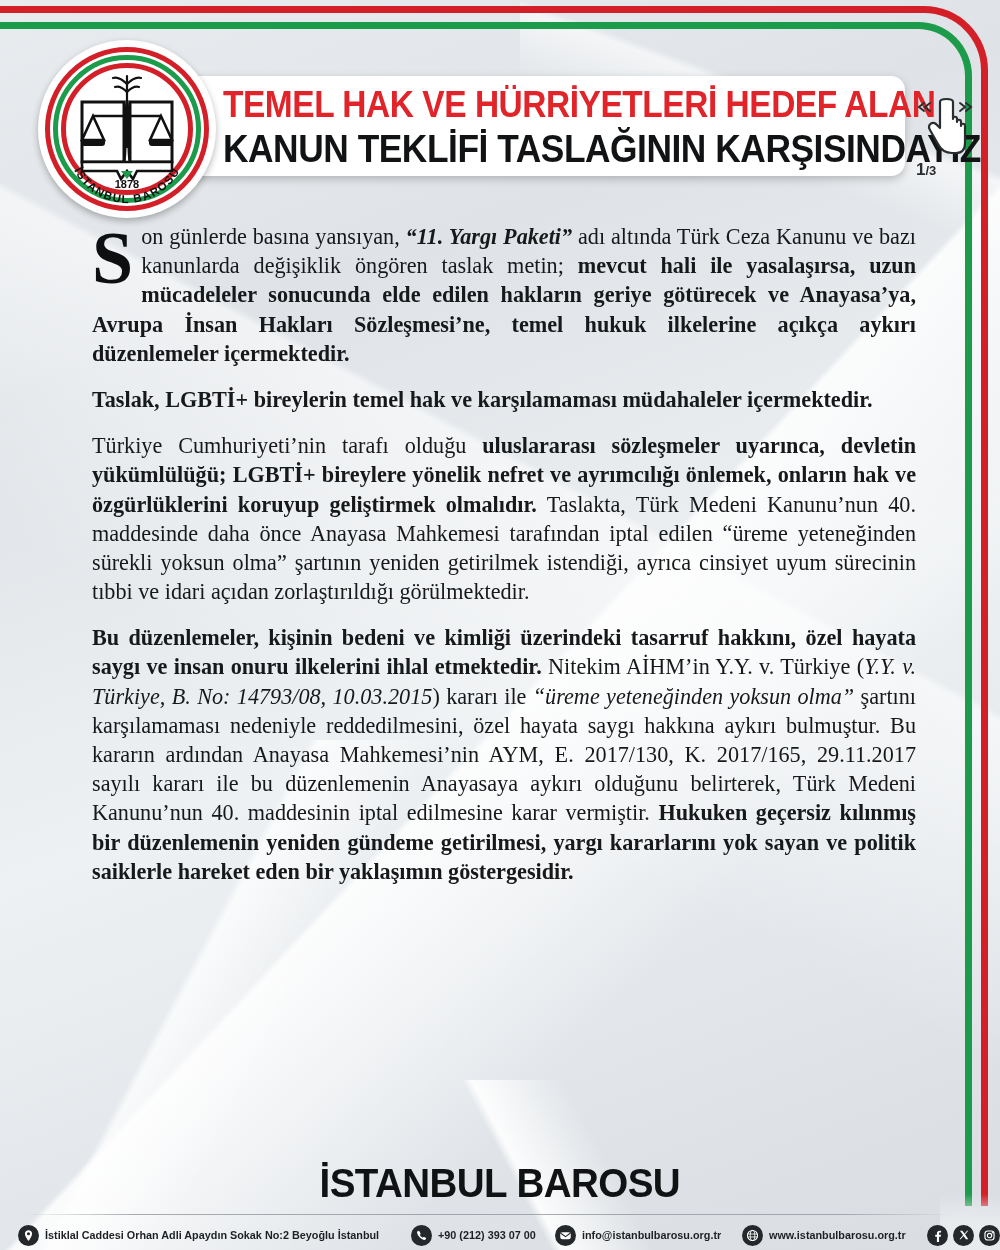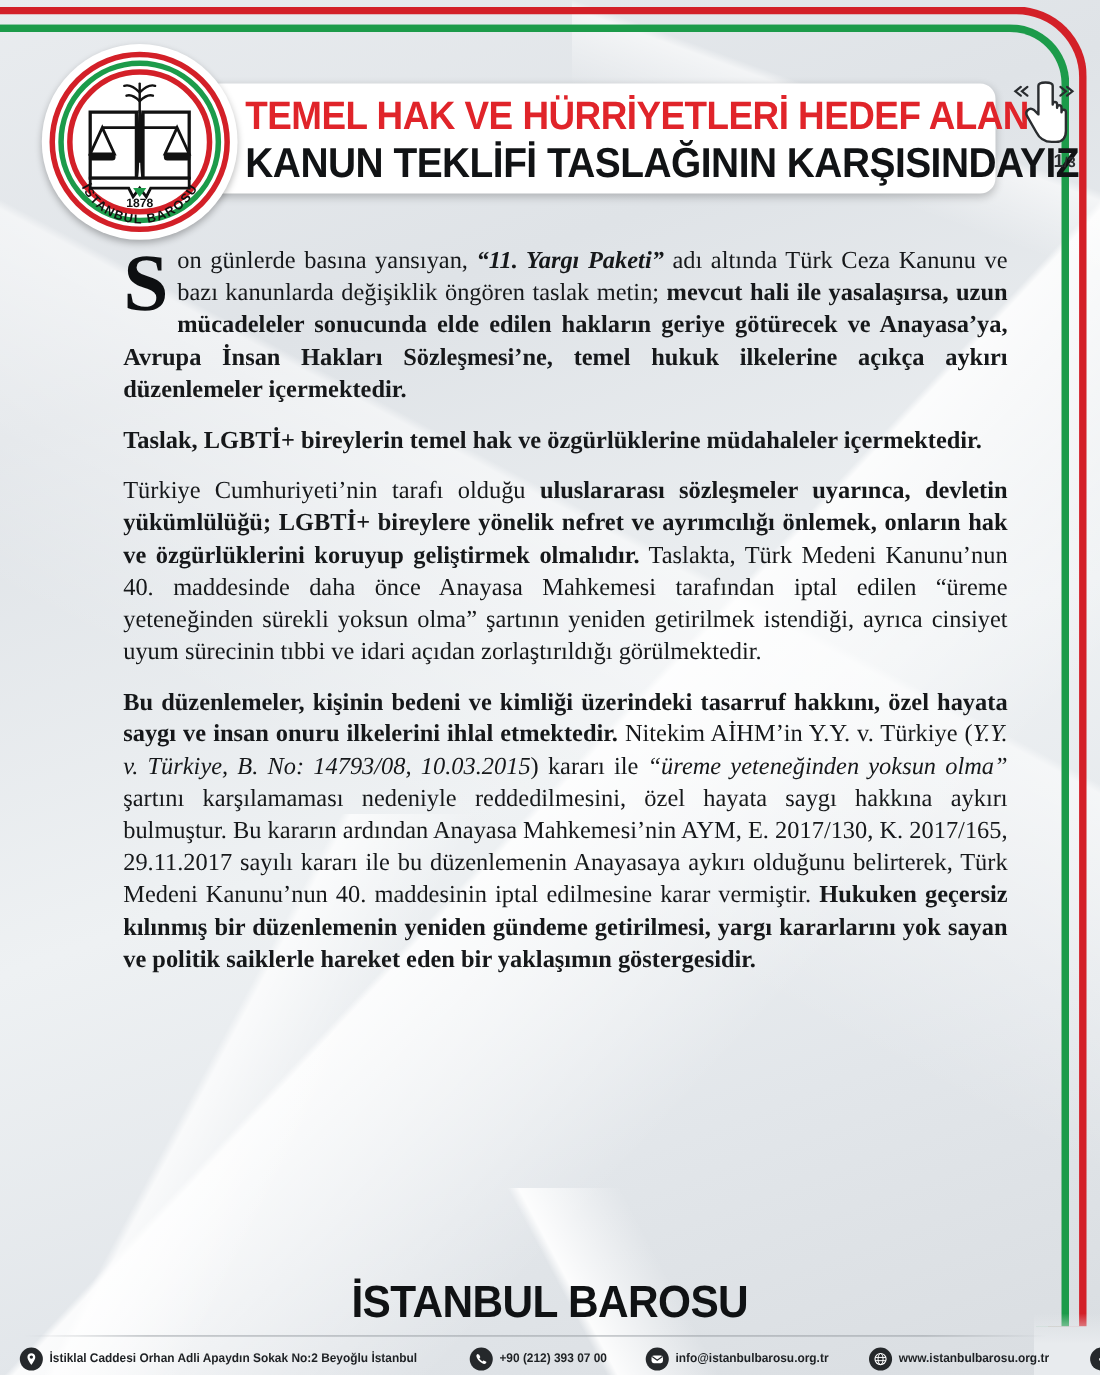--- a/index.html
+++ b/index.html
@@ -142,24 +142,24 @@
   }
   .title-line.l2 {
     color: #111315;
     font-size: 38px;
     margin-top: 7px;
   }
 
   
   #swipe {
     position: absolute;
-    left: 916px; top: 32px;
+    left: 916px; top: 56px;
     width: 62px; height: 106px;
     z-index: 3;
-    text-align: right;
+    text-align: left;
   }
   #swipe .pagenum {
     font-family: "Liberation Sans", sans-serif;
     font-weight: 700;
     color: #2a2d30;
     font-size: 17px;
     margin-top: -4px;
   }
   #swipe .pagenum .den { font-size: 13px; }
 
@@ -172,21 +172,20 @@
 
   #content p {
     font-family: "Liberation Serif", serif;
     font-size: 22.2px;
     line-height: 1.315;
     color: #16181a;
     text-align: justify;
     text-justify: inter-word;
     margin-bottom: 17px;
     hyphens: manual;
-    margin-left: 20px;
   }
   #content p:last-child { margin-bottom: 0; }
 
   #content p b, #content p strong { font-weight: 700; }
   #content p i, #content p em { font-style: italic; }
 
   p.red-highlight {
     color: #aa2026;
     font-weight: 700;
   }
@@ -225,21 +224,21 @@
     width: 930px; height: 1px;
     background: linear-gradient(90deg, rgba(150,155,160,0) 0%, rgba(140,146,152,.75) 12%, rgba(140,146,152,.75) 88%, rgba(150,155,160,0) 100%);
   }
 
   #footer-contact {
     position: absolute;
     left: 18px; top: 1222px;
     width: 964px; height: 26px;
     display: flex;
     align-items: center;
-    gap: 16px;
+    gap: 0;
   }
   .contact-item {
     display: flex;
     align-items: center;
     gap: 6px;
     margin-right: 14px;
     white-space: nowrap;
   }
   .contact-item .ctext {
     font-family: "Liberation Sans", sans-serif;
@@ -348,21 +347,21 @@
         </g>
       </svg>
       <div class="pagenum">
         <span>1</span><span class="den">/</span><span class="den">3</span>
       </div>
     </div>
   </div>
 
   <div id="content">
     <p class="with-dropcap"><b>S</b>on günlerde basına yansıyan, <b><i>“11. Yargı Paketi”</i></b> adı altında Türk Ceza Kanunu ve bazı kanunlarda değişiklik öngören taslak metin; <b>mevcut hali ile yasalaşırsa, uzun mücadeleler sonucunda elde edilen hakların geriye götürecek ve Anayasa’ya, Avrupa İnsan Hakları Sözleşmesi’ne, temel hukuk ilkelerine açıkça aykırı düzenlemeler içermektedir.</b></p>
-    <p class="red-highlight">Taslak, LGBTİ+ bireylerin temel hak ve özgürlüklerine müdahaleler içermektedir.</p>
+    <p class="red-highlight">Taslak, LGBTİ+ bireylerin temel hak ve karşılamaması müdahaleler içermektedir.</p>
     <p>Türkiye Cumhuriyeti’nin tarafı olduğu <b>uluslararası sözleşmeler uyarınca, devletin yükümlülüğü; LGBTİ+ bireylere yönelik nefret ve ayrımcılığı önlemek, onların hak ve özgürlüklerini koruyup geliştirmek olmalıdır.</b> Taslakta, Türk Medeni Kanunu’nun 40. maddesinde daha önce Anayasa Mahkemesi tarafından iptal edilen “üreme yeteneğinden sürekli yoksun olma” şartının yeniden getirilmek istendiği, ayrıca cinsiyet uyum sürecinin tıbbi ve idari açıdan zorlaştırıldığı görülmektedir.</p>
     <p><b>Bu düzenlemeler, kişinin bedeni ve kimliği üzerindeki tasarruf hakkını, özel hayata saygı ve insan onuru ilkelerini ihlal etmektedir.</b> Nitekim AİHM’in Y.Y. v. Türkiye (<i>Y.Y. v. Türkiye, B. No: 14793/08, 10.03.2015</i>) kararı ile <i>“üreme yeteneğinden yoksun olma”</i> şartını karşılamaması nedeniyle reddedilmesini, özel hayata saygı hakkına aykırı bulmuştur. Bu kararın ardından Anayasa Mahkemesi’nin AYM, E. 2017/130, K. 2017/165, 29.11.2017 sayılı kararı ile bu düzenlemenin Anayasaya aykırı olduğunu belirterek, Türk Medeni Kanunu’nun 40. maddesinin iptal edilmesine karar vermiştir. <b>Hukuken geçersiz kılınmış bir düzenlemenin yeniden gündeme getirilmesi, yargı kararlarını yok sayan ve politik saiklerle hareket eden bir yaklaşımın göstergesidir.</b></p>
   </div>
 
   <div id="footer-brand">
     <span class="brand">İSTANBUL BAROSU</span>
   </div>
 
   <div id="footer-rule"></div>
 

